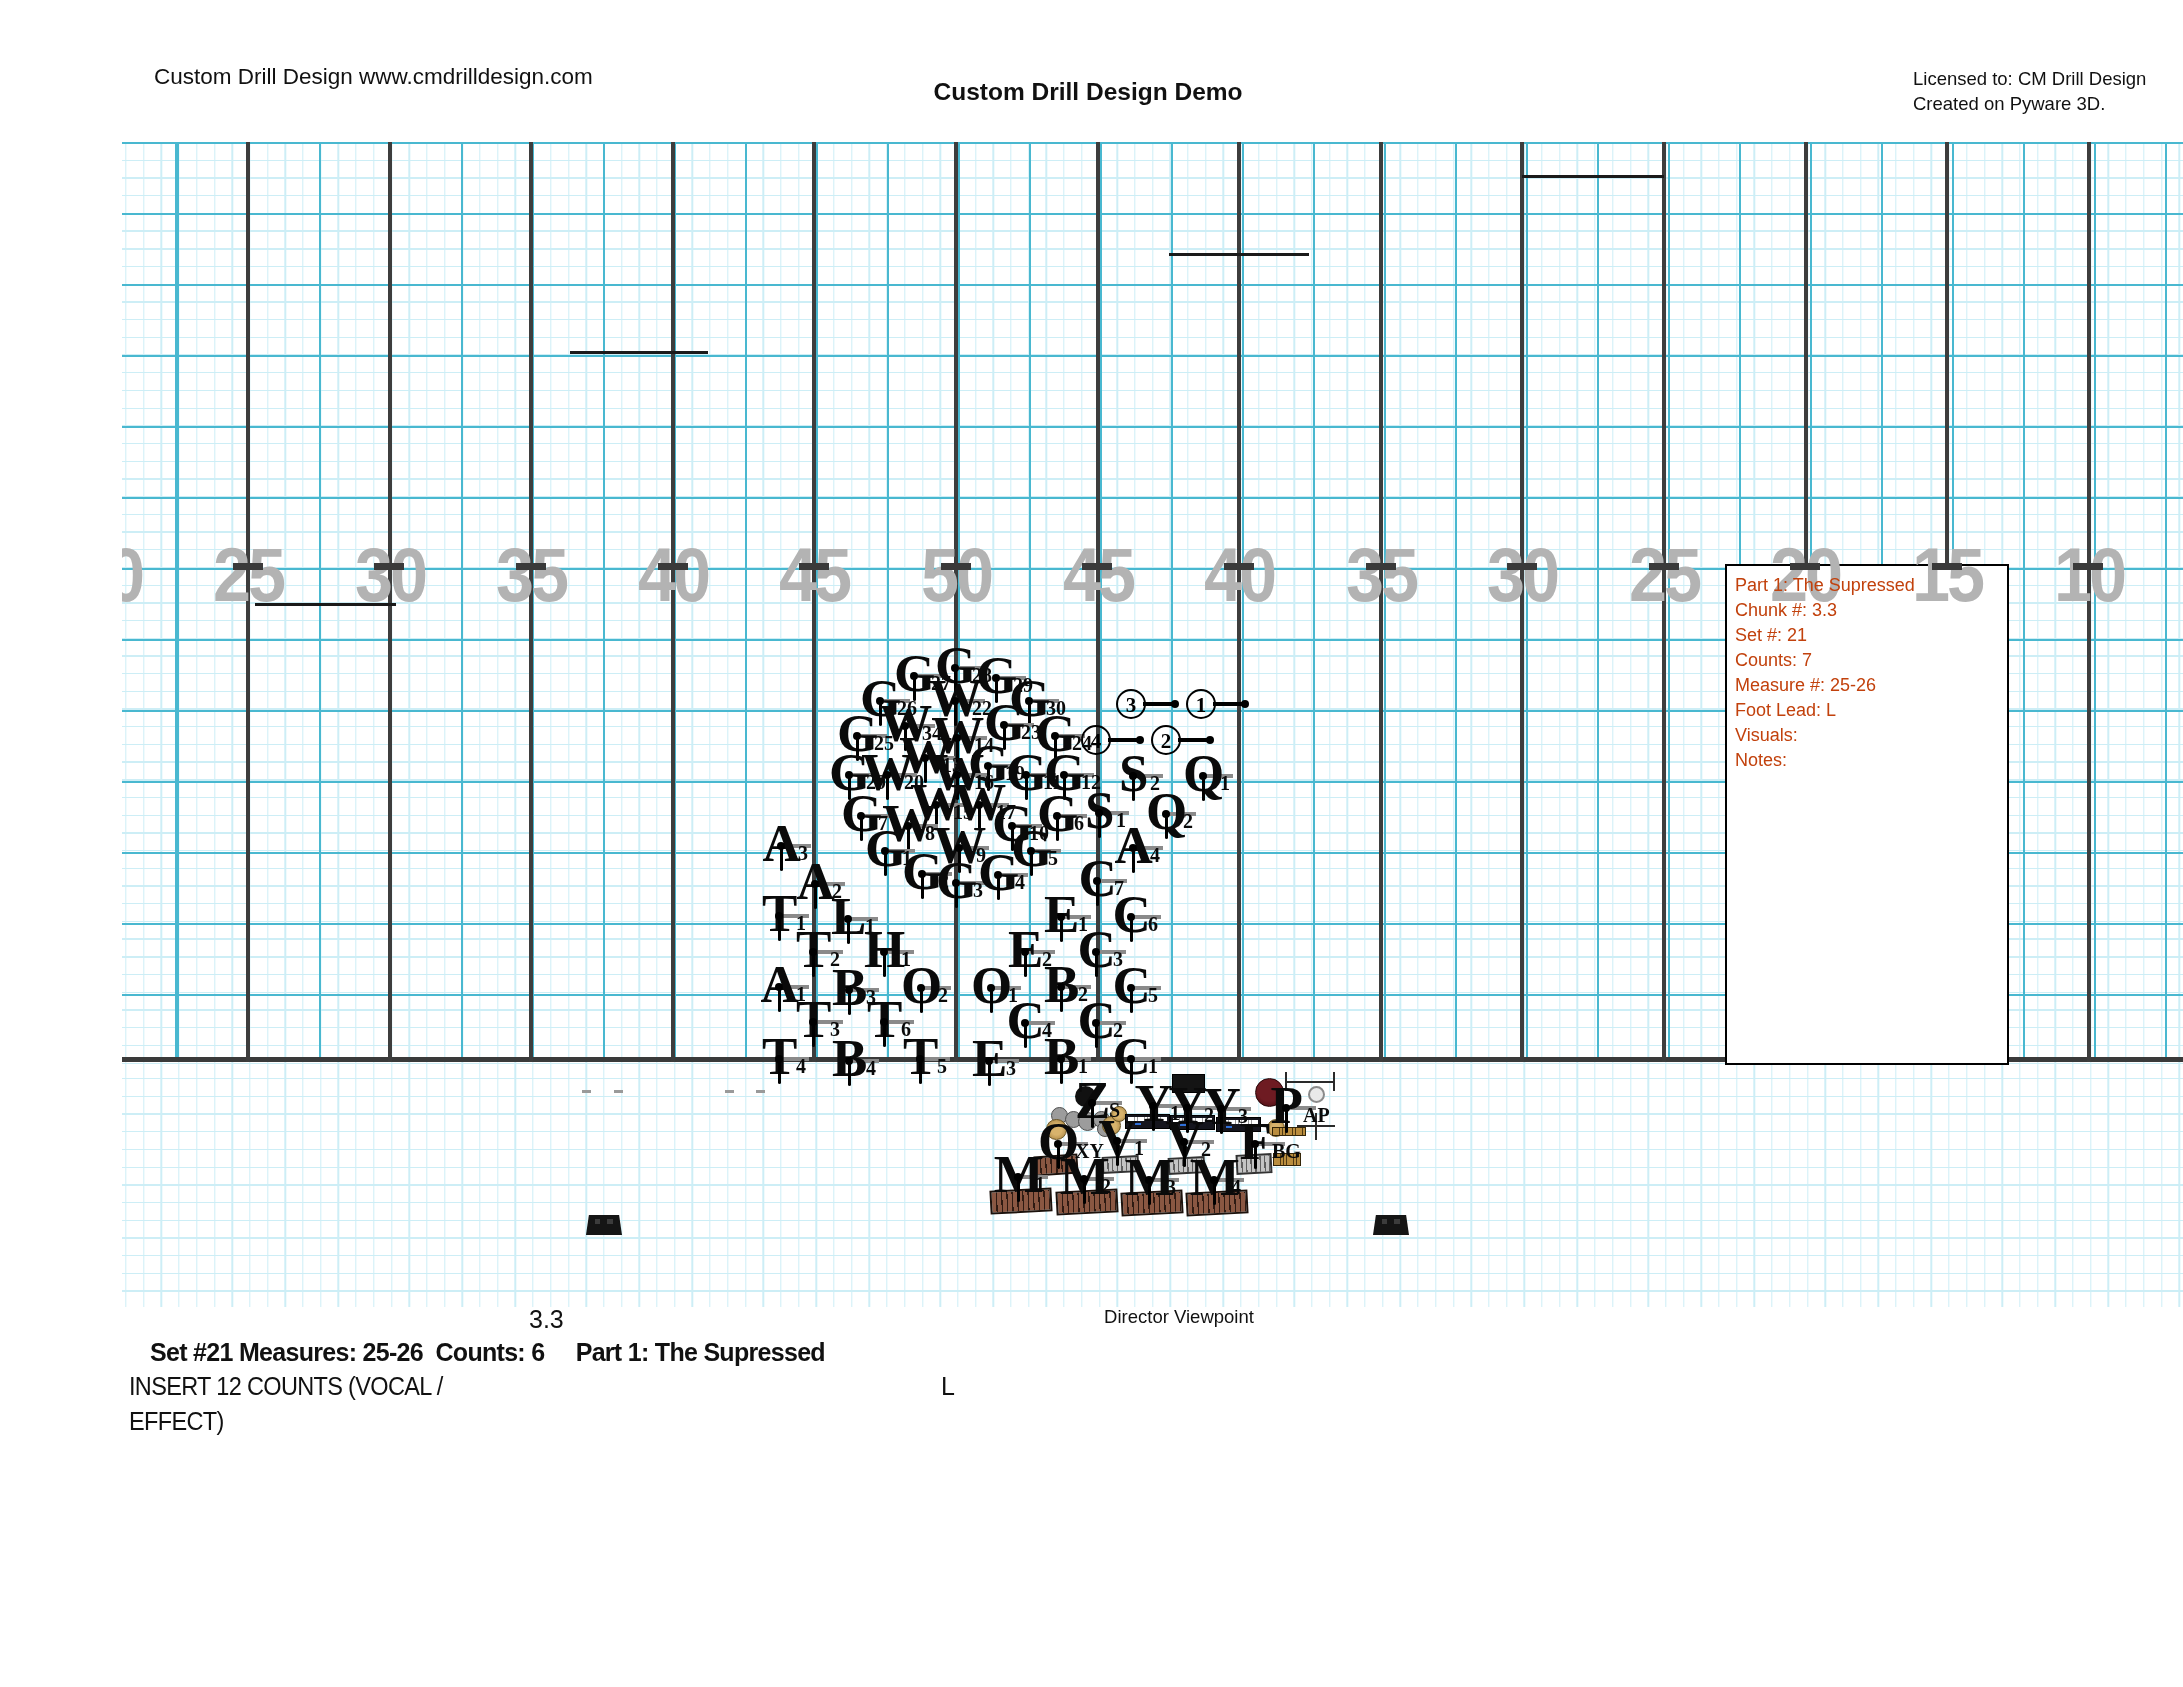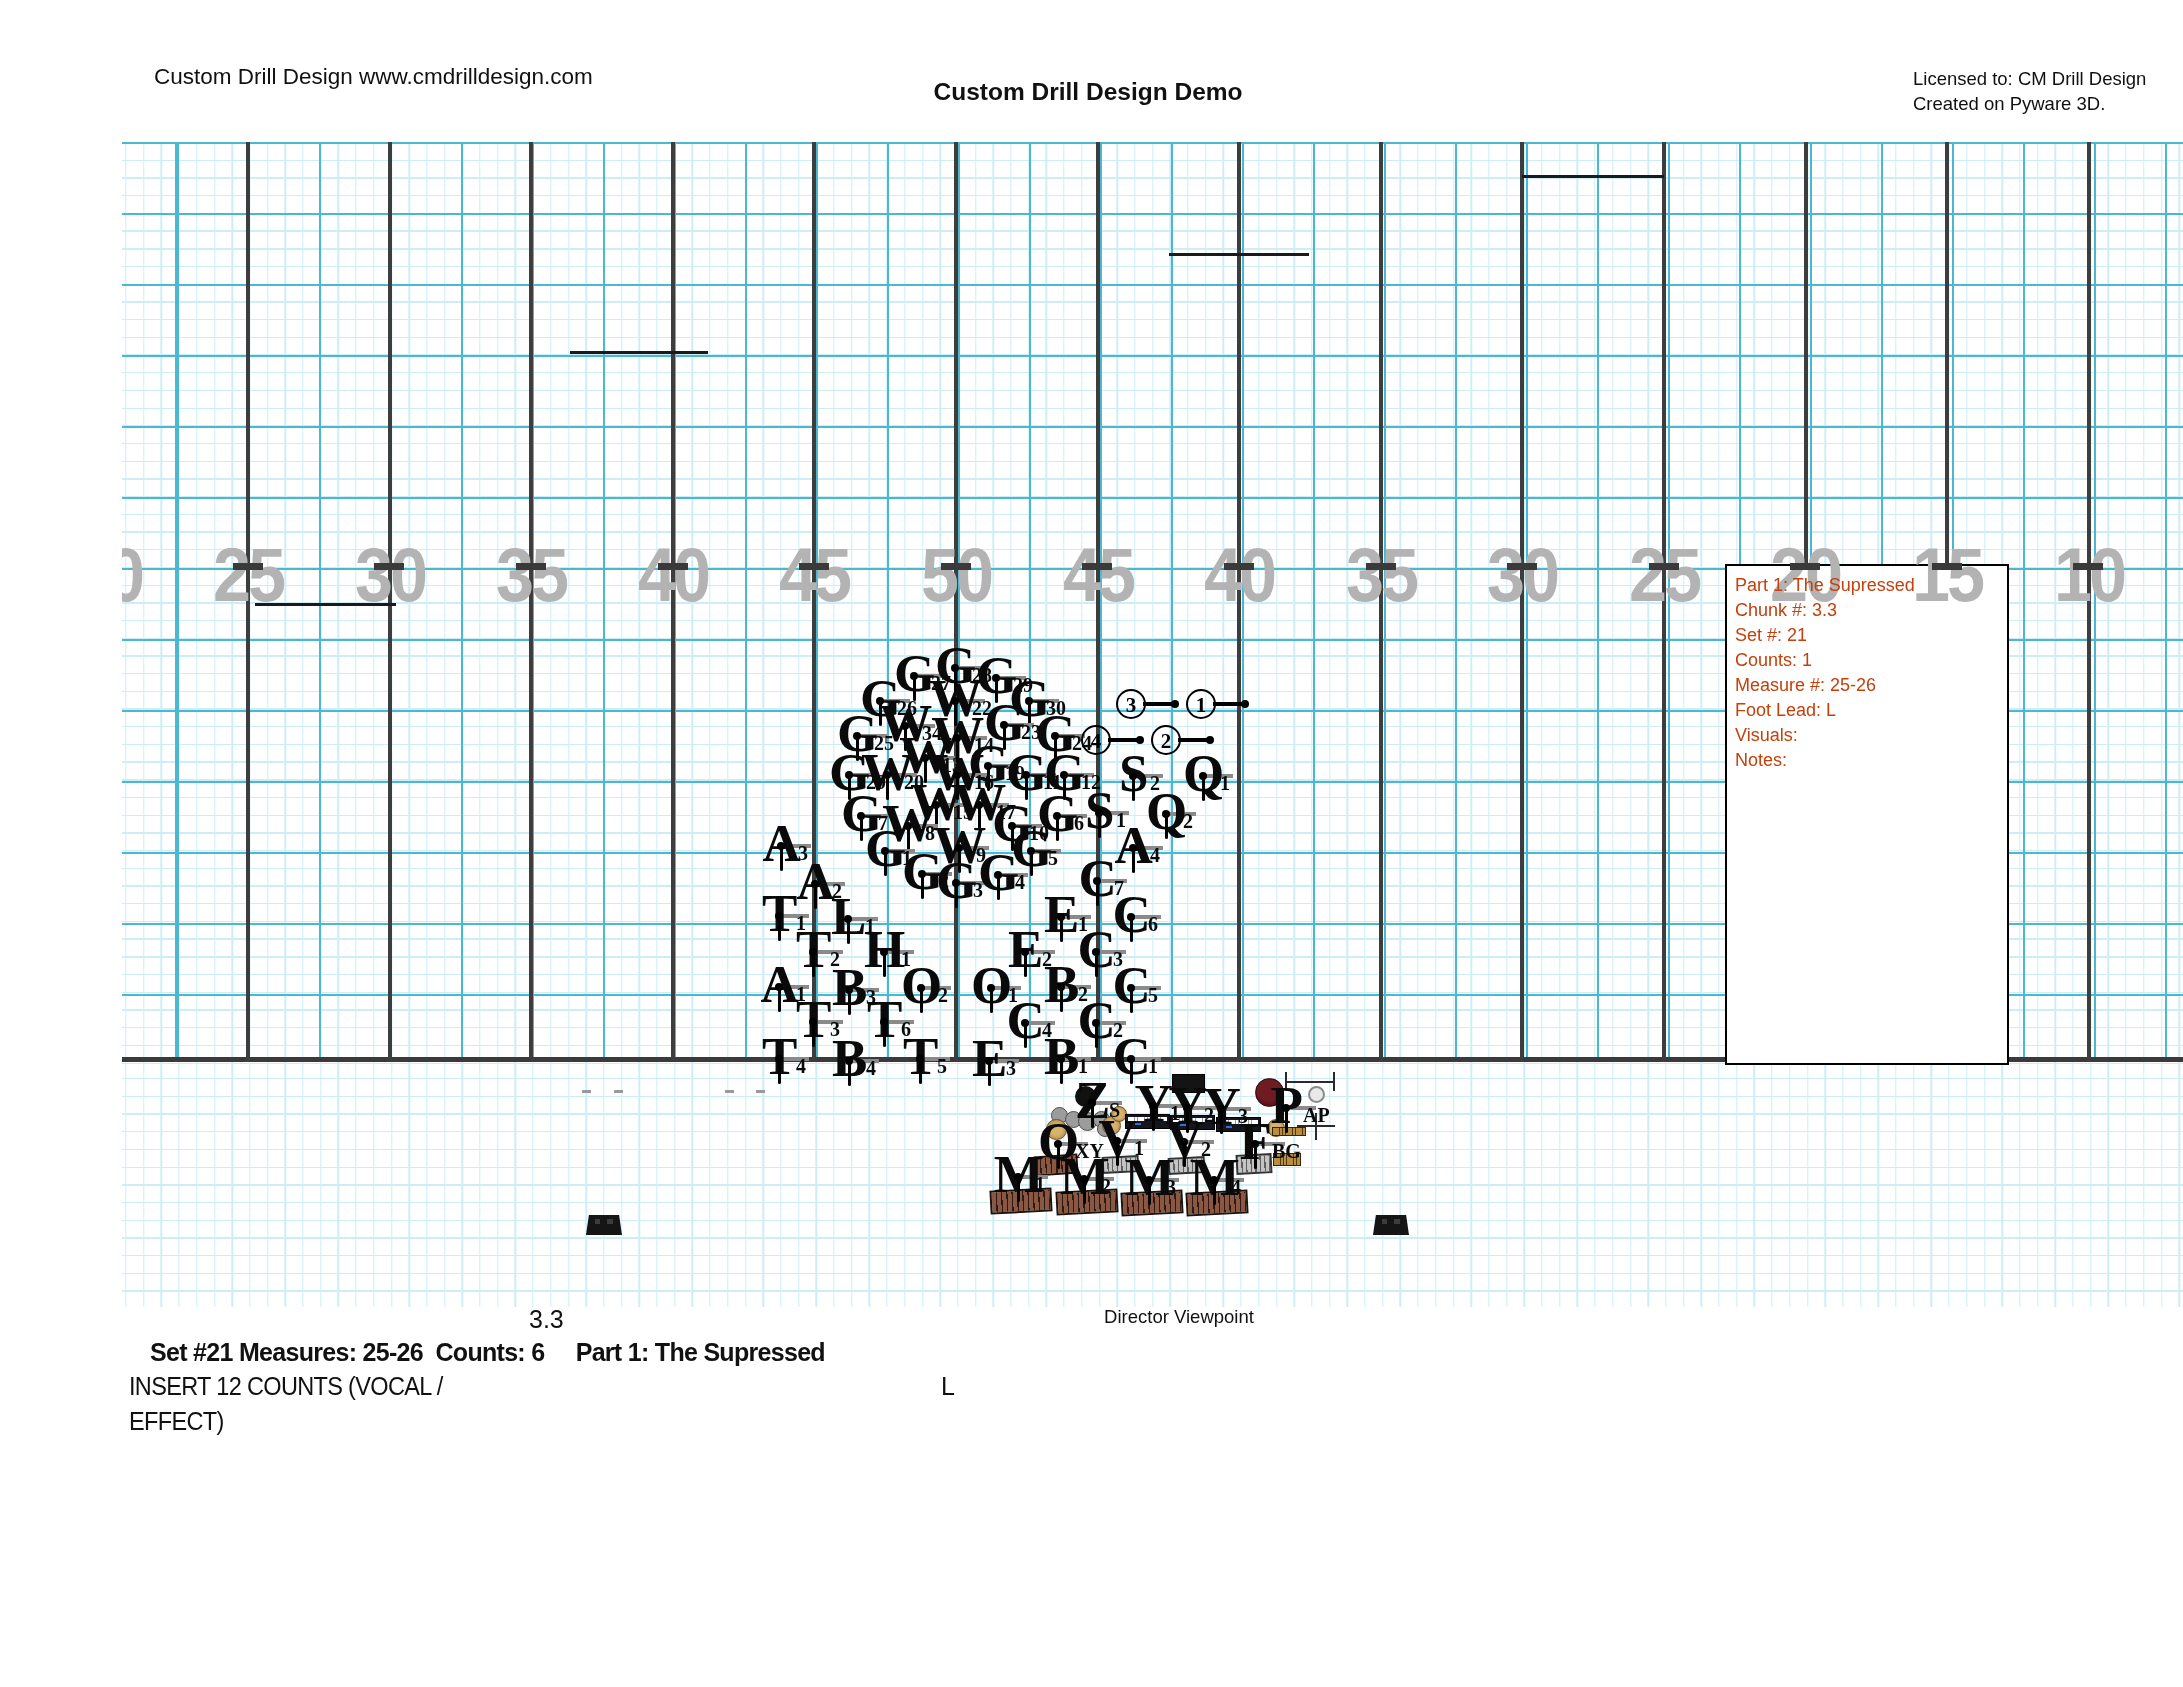--- a/index.html
+++ b/index.html
@@ -725,21 +725,21 @@
       <div class="hashtick" style="left: 1649px; top: 563px;"></div>
       <div class="hashtick" style="left: 1790px; top: 563px;"></div>
       <div class="hashtick" style="left: 1932px; top: 563px;"></div>
       <div class="hashtick" style="left: 2073px; top: 563px;"></div>
     </div>
 
   <div id="infobox-text">
     <div>Part 1: The Supressed</div>
     <div>Chunk #: 3.3</div>
     <div>Set #: 21</div>
-    <div>Counts: 1</div>
+    <div>Counts: 7</div>
     <div>Measure #: 25-26</div>
     <div>Foot Lead: L</div>
     <div>Visuals:</div>
     <div>Notes:</div>
   </div>
 
   <div id="left-mask"></div>
 
   <div id="hdr-left" class="txt">Custom Drill Design www.cmdrilldesign.com</div>
   <div id="hdr-title" class="txt">Custom Drill Design Demo</div>

